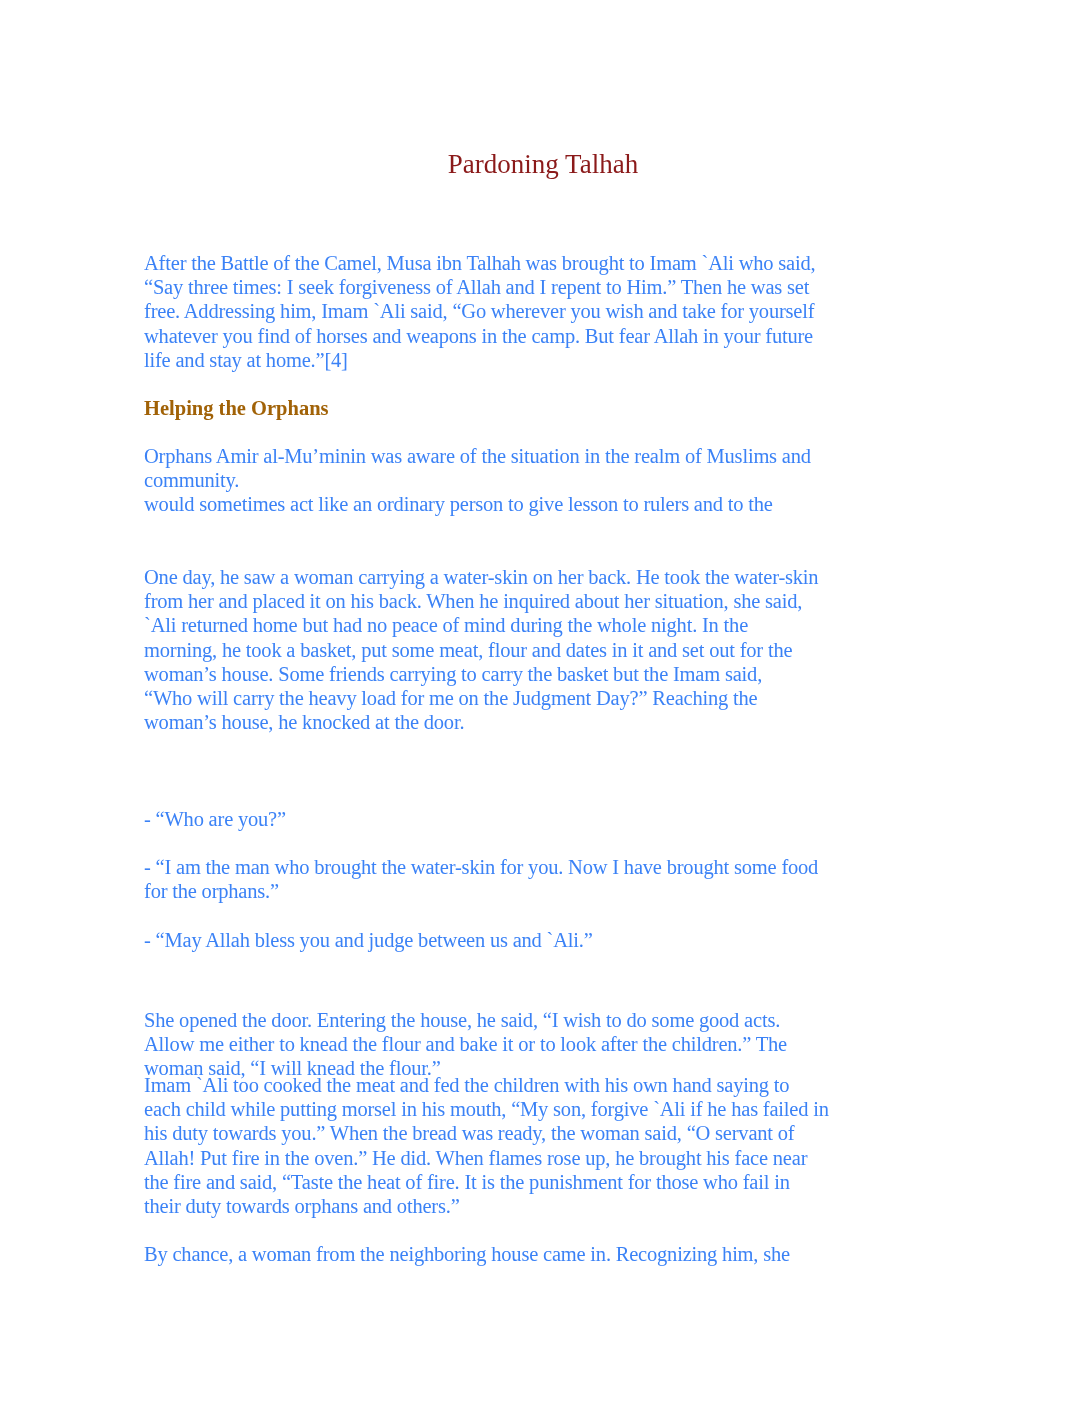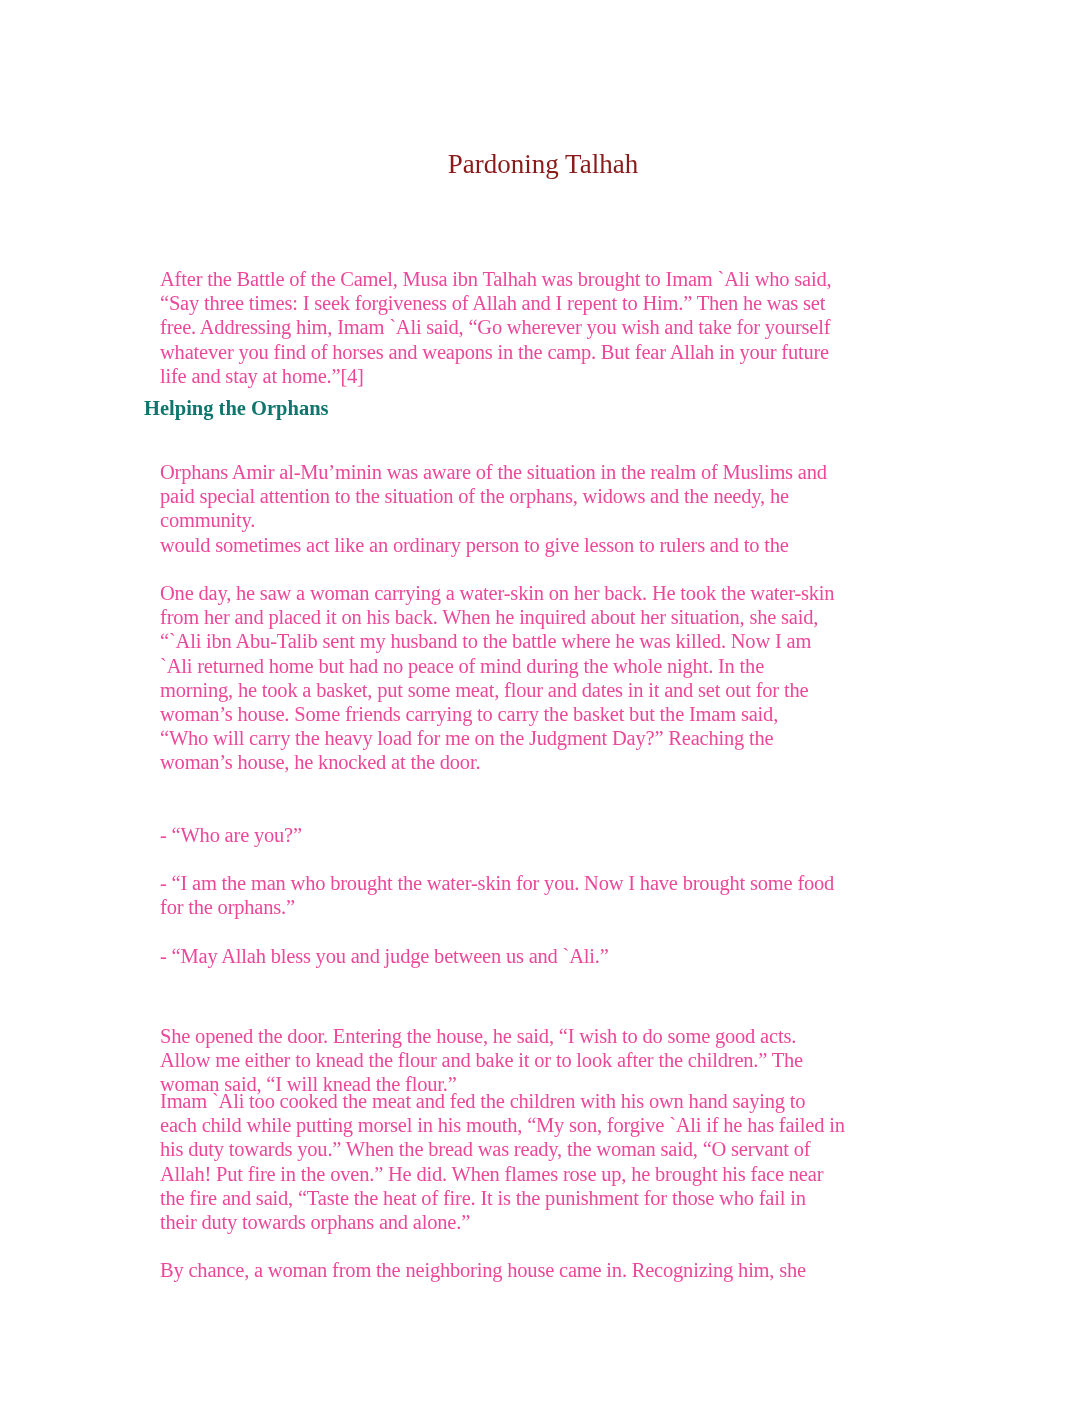--- a/index.html
+++ b/index.html
@@ -31,38 +31,38 @@
       font-size: 27px;
       line-height: 36px;
       color: #8b1a1a;
       font-weight: normal;
       margin: 0;
     }
     .block {
       position: absolute;
       left: 144px;
       width: 800px;
-      margin: 16px;
+      margin: 0;
       font-size: 20.5px;
       line-height: 24.2px;
-      color: #ec4899;
+      color: #3b82f6;
       letter-spacing: -0.2px;
     }
     .block .ln {
       display: block;
       white-space: nowrap;
     }
     .heading {
       position: absolute;
       left: 144px;
       margin: 0;
       font-size: 20.5px;
       line-height: 24px;
       font-weight: bold;
-      color: #0f766e;
+      color: #a16207;
     }
   </style>
 </head>
 <body>
 
 <div class="page">
 
   <h1 class="title">Pardoning Talhah</h1>
 
   <p class="block" style="top:251px;">
@@ -70,29 +70,27 @@
     <span class="ln">“Say three times: I seek forgiveness of Allah and I repent to Him.” Then he was set</span>
     <span class="ln">free. Addressing him, Imam `Ali said, “Go wherever you wish and take for yourself</span>
     <span class="ln">whatever you find of horses and weapons in the camp. But fear Allah in your future</span>
     <span class="ln">life and stay at home.”[4]</span>
   </p>
 
   <h2 class="heading" style="top:396px;">Helping the Orphans</h2>
 
   <p class="block" style="top:444px;">
     <span class="ln">Orphans Amir al-Mu’minin was aware of the situation in the realm of Muslims and</span>
-    <span class="ln">paid special attention to the situation of the orphans, widows and the needy, he</span>
     <span class="ln">community.</span>
     <span class="ln">would sometimes act like an ordinary person to give lesson to rulers and to the</span>
   </p>
 
   <p class="block" style="top:565px;">
     <span class="ln">One day, he saw a woman carrying a water-skin on her back. He took the water-skin</span>
     <span class="ln">from her and placed it on his back. When he inquired about her situation, she said,</span>
-    <span class="ln">“`Ali ibn Abu-Talib sent my husband to the battle where he was killed. Now I am</span>
     <span class="ln">`Ali returned home but had no peace of mind during the whole night. In the</span>
     <span class="ln">morning, he took a basket, put some meat, flour and dates in it and set out for the</span>
     <span class="ln">woman’s house. Some friends carrying to carry the basket but the Imam said,</span>
     <span class="ln">“Who will carry the heavy load for me on the Judgment Day?” Reaching the</span>
     <span class="ln">woman’s house, he knocked at the door.</span>
   </p>
 
   <p class="block" style="top:807px;">
     <span class="ln">- “Who are you?”</span>
   </p>
@@ -111,20 +109,20 @@
     <span class="ln">Allow me either to knead the flour and bake it or to look after the children.” The</span>
     <span class="ln">woman said, “I will knead the flour.”</span>
   </p>
 
   <p class="block" style="top:1073px;">
     <span class="ln">Imam `Ali too cooked the meat and fed the children with his own hand saying to</span>
     <span class="ln">each child while putting morsel in his mouth, “My son, forgive `Ali if he has failed in</span>
     <span class="ln">his duty towards you.” When the bread was ready, the woman said, “O servant of</span>
     <span class="ln">Allah! Put fire in the oven.” He did. When flames rose up, he brought his face near</span>
     <span class="ln">the fire and said, “Taste the heat of fire. It is the punishment for those who fail in</span>
-    <span class="ln">their duty towards orphans and alone.”</span>
+    <span class="ln">their duty towards orphans and others.”</span>
   </p>
 
   <p class="block" style="top:1242px;">
     <span class="ln">By chance, a woman from the neighboring house came in. Recognizing him, she</span>
   </p>
 
 </div>
 
 </body></html>

